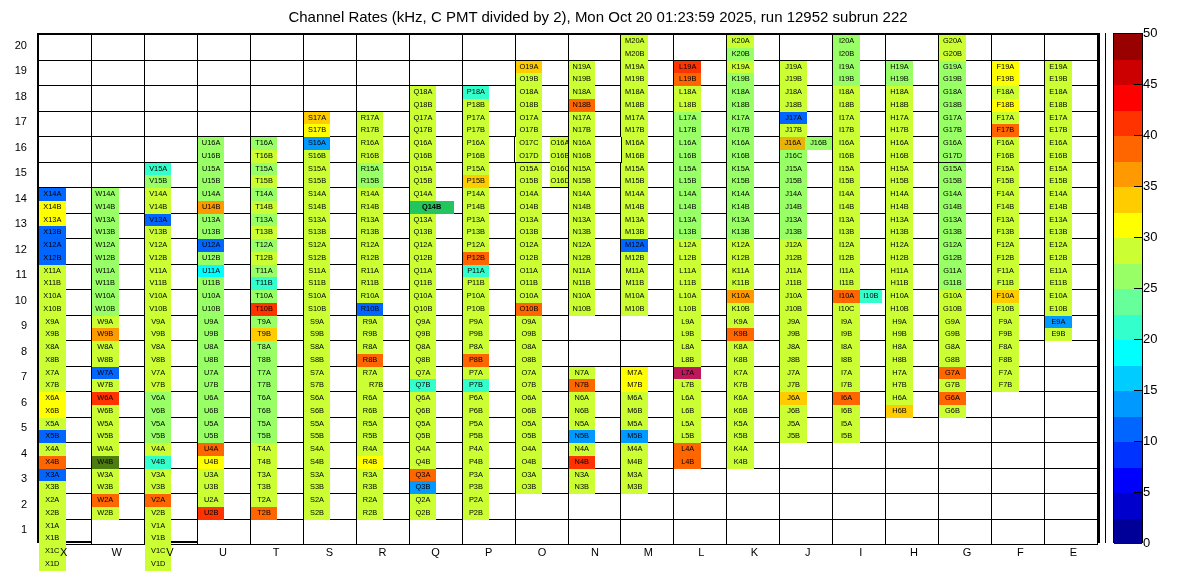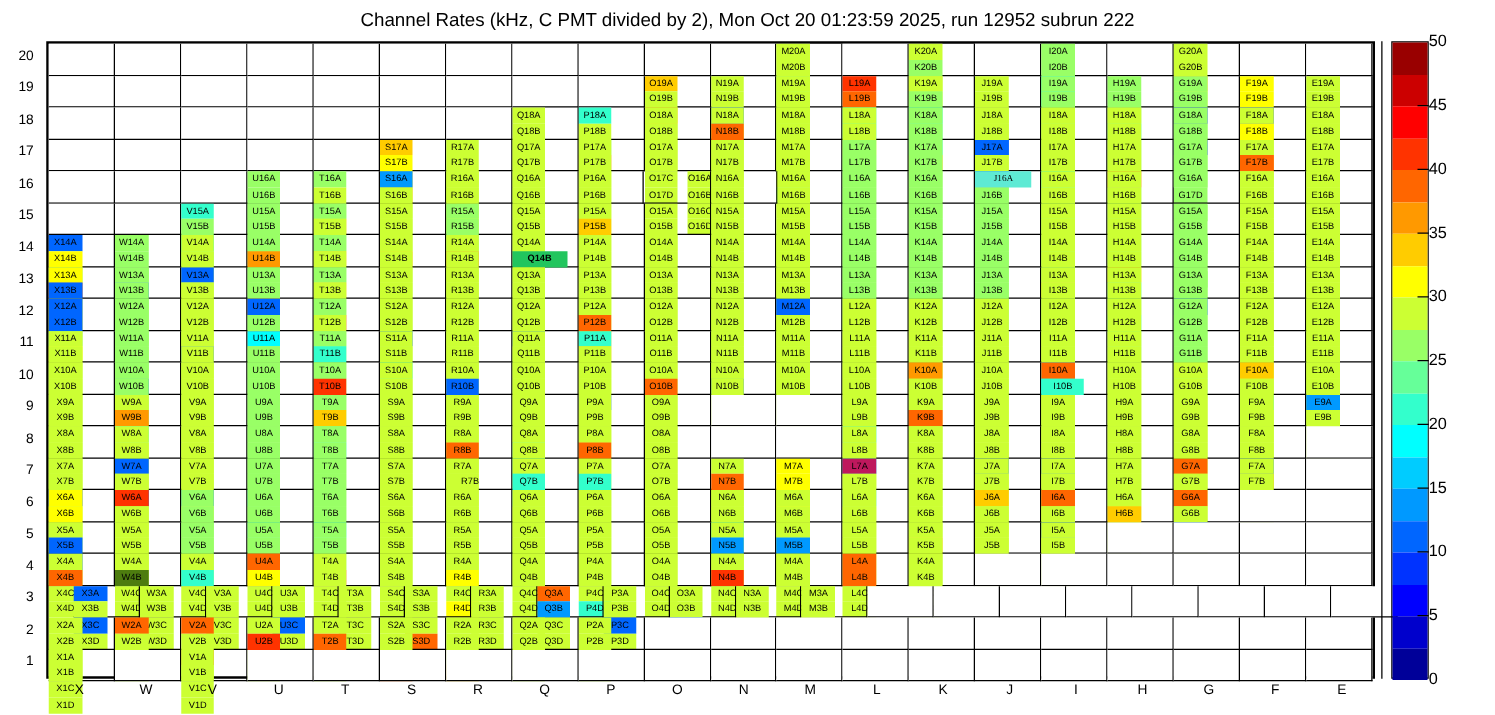--- a/index.html
+++ b/index.html
@@ -445,21 +445,21 @@
             <div class="sub" style="width: 26.575px; height: 12.75px; line-height: 12.75px; background: rgb(153, 255, 102);">L16C</div>
             <div class="sub" style="width: 26.575px; height: 12.75px; line-height: 12.75px; background: rgb(153, 255, 102);">L16D</div>
           </div>
           <div class="pcell" title="K16" style="width: 53.15px; height: 25.5px;">
             <div class="sub" style="width: 26.575px; height: 12.75px; line-height: 12.75px; background: rgb(153, 255, 102);">K16A</div>
             <div class="sub" style="width: 26.575px; height: 12.75px; line-height: 12.75px; background: rgb(153, 255, 102);">K16B</div>
             <div class="sub" style="width: 26.575px; height: 12.75px; line-height: 12.75px; background: rgb(153, 255, 102);">K16C</div>
             <div class="sub" style="width: 26.575px; height: 12.75px; line-height: 12.75px; background: rgb(153, 255, 102);">K16D</div>
           </div>
           <div class="pcell" title="J16" style="width: 53.15px; height: 25.5px;">
-            <div class="sub" style="width: 45px; height: 12.75px; line-height: 12.75px; background: #5eead4; font-family: Liberation Serif, serif;">J16A</div>
+            <div class="sub" style="width: 25px; height: 12.75px; line-height: 12.75px; background: #eab308;">J16A</div>
             <div class="sub" style="width: 26.575px; height: 12.75px; line-height: 12.75px; background: rgb(153, 255, 102);">J16B</div>
             <div class="sub" style="width: 26.575px; height: 12.75px; line-height: 12.75px; background: rgb(153, 255, 102);">J16C</div>
             <div class="sub" style="width: 26.575px; height: 12.75px; line-height: 12.75px; background: rgb(153, 255, 102);">J16D</div>
           </div>
           <div class="pcell" title="I16" style="width: 53.15px; height: 25.5px;">
             <div class="sub" style="width: 26.575px; height: 12.75px; line-height: 12.75px; background: rgb(204, 255, 51);">I16A</div>
             <div class="sub" style="width: 26.575px; height: 12.75px; line-height: 12.75px; background: rgb(204, 255, 51);">I16B</div>
             <div class="sub" style="width: 26.575px; height: 12.75px; line-height: 12.75px; background: rgb(153, 255, 102);">I16C</div>
             <div class="sub" style="width: 26.575px; height: 12.75px; line-height: 12.75px; background: rgb(153, 255, 102);">I16D</div>
           </div>
@@ -1174,21 +1174,21 @@
             <div class="sub" style="width: 26.575px; height: 12.75px; line-height: 12.75px; background: rgb(255, 153, 0);">K10D</div>
           </div>
           <div class="pcell" title="J10" style="width: 53.15px; height: 25.5px;">
             <div class="sub" style="width: 26.575px; height: 12.75px; line-height: 12.75px; background: rgb(204, 255, 51);">J10A</div>
             <div class="sub" style="width: 26.575px; height: 12.75px; line-height: 12.75px; background: rgb(204, 255, 51);">J10B</div>
             <div class="sub" style="width: 26.575px; height: 12.75px; line-height: 12.75px; background: rgb(204, 255, 51);">J10C</div>
             <div class="sub" style="width: 26.575px; height: 12.75px; line-height: 12.75px; background: rgb(204, 255, 51);">J10D</div>
           </div>
           <div class="pcell" title="I10" style="width: 53.15px; height: 25.5px;">
             <div class="sub" style="width: 26.575px; height: 12.75px; line-height: 12.75px; background: rgb(255, 102, 0);">I10A</div>
-            <div class="sub" style="width: 34px; height: 12.75px; line-height: 12.75px; background: rgb(51, 255, 204);">I10B</div>
+            <div class="sub" style="width: 22px; height: 12.75px; line-height: 12.75px; background: rgb(51, 255, 204);">I10B</div>
             <div class="sub" style="width: 26.575px; height: 12.75px; line-height: 12.75px; background: rgb(204, 255, 51);">I10C</div>
             <div class="sub" style="width: 26.575px; height: 12.75px; line-height: 12.75px; background: rgb(204, 255, 51);">I10D</div>
           </div>
           <div class="pcell" title="H10" style="width: 53.15px; height: 25.5px;">
             <div class="sub" style="width: 26.575px; height: 12.75px; line-height: 12.75px; background: rgb(204, 255, 51);">H10A</div>
             <div class="sub" style="width: 26.575px; height: 12.75px; line-height: 12.75px; background: rgb(204, 255, 51);">H10B</div>
             <div class="sub" style="width: 26.575px; height: 12.75px; line-height: 12.75px; background: rgb(204, 255, 51);">H10C</div>
             <div class="sub" style="width: 26.575px; height: 12.75px; line-height: 12.75px; background: rgb(204, 255, 51);">H10D</div>
           </div>
           <div class="pcell" title="G10" style="width: 53.15px; height: 25.5px;">
@@ -1845,21 +1845,21 @@
             <div class="sub" style="width: 26.575px; height: 12.75px; line-height: 12.75px; background: rgb(204, 255, 51);">K4C</div>
             <div class="sub" style="width: 26.575px; height: 12.75px; line-height: 12.75px; background: rgb(204, 255, 51);">K4D</div>
           </div>
           <div class="pcell empty" title="J4" style="width: 53.15px; height: 25.5px;"></div>
           <div class="pcell empty" title="I4" style="width: 53.15px; height: 25.5px;"></div>
           <div class="pcell empty" title="H4" style="width: 53.15px; height: 25.5px;"></div>
           <div class="pcell empty" title="G4" style="width: 53.15px; height: 25.5px;"></div>
           <div class="pcell empty" title="F4" style="width: 53.15px; height: 25.5px;"></div>
           <div class="pcell empty" title="E4" style="width: 53.15px; height: 25.5px;"></div>
         </div>
-        <div class="prow" style="top: 433.5px; height: 25.5px; margin-left: 20px;">
+        <div class="prow" style="top: 433.5px; height: 25.5px;">
           <div class="pcell" title="X3" style="width: 53.15px; height: 25.5px;">
             <div class="sub" style="width: 26.575px; height: 12.75px; line-height: 12.75px; background: rgb(0, 102, 255);">X3A</div>
             <div class="sub" style="width: 26.575px; height: 12.75px; line-height: 12.75px; background: rgb(204, 255, 51);">X3B</div>
             <div class="sub" style="width: 26.575px; height: 12.75px; line-height: 12.75px; background: rgb(0, 102, 255);">X3C</div>
             <div class="sub" style="width: 26.575px; height: 12.75px; line-height: 12.75px; background: rgb(204, 255, 51);">X3D</div>
           </div>
           <div class="pcell" title="W3" style="width: 53.15px; height: 25.5px;">
             <div class="sub" style="width: 26.575px; height: 12.75px; line-height: 12.75px; background: rgb(204, 255, 51);">W3A</div>
             <div class="sub" style="width: 26.575px; height: 12.75px; line-height: 12.75px; background: rgb(204, 255, 51);">W3B</div>
             <div class="sub" style="width: 26.575px; height: 12.75px; line-height: 12.75px; background: rgb(204, 255, 51);">W3C</div>

